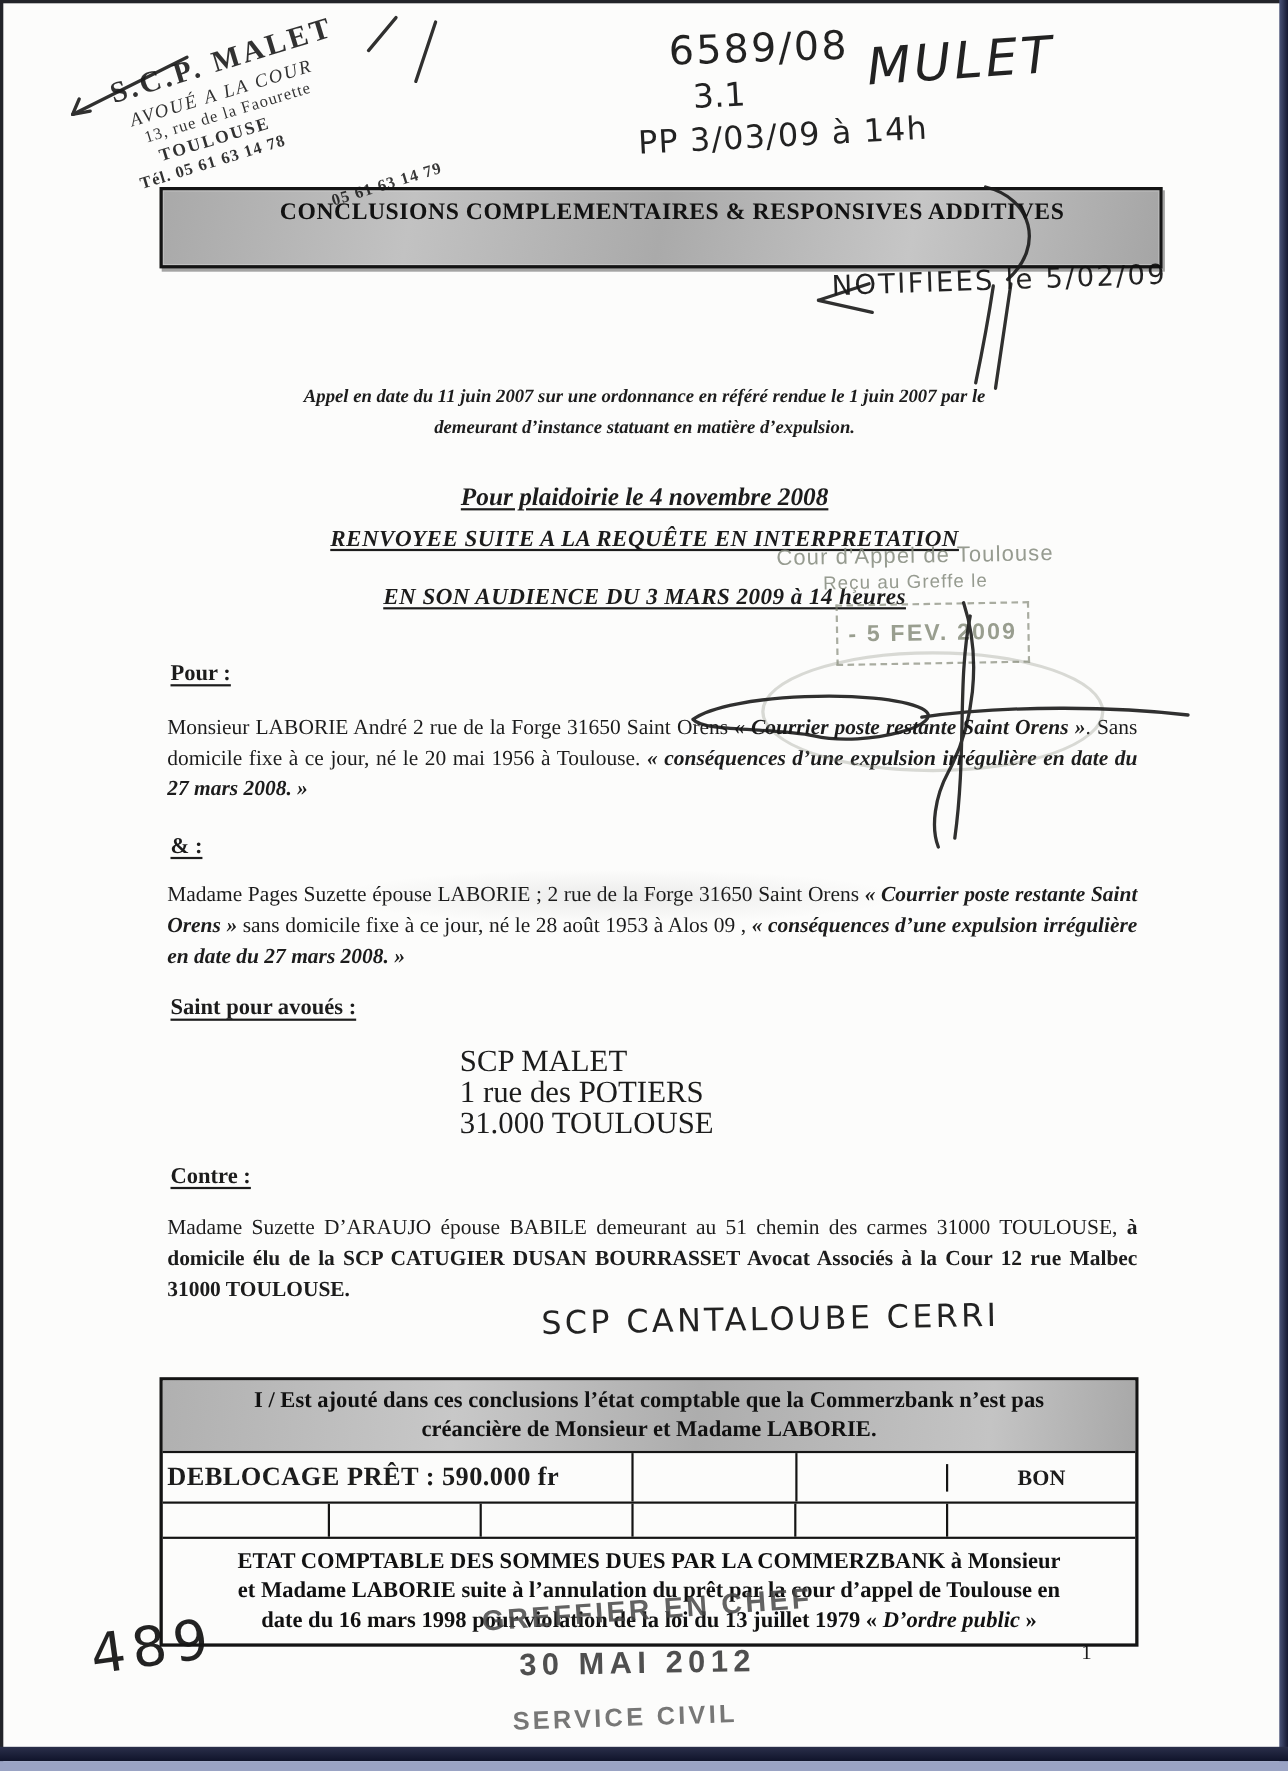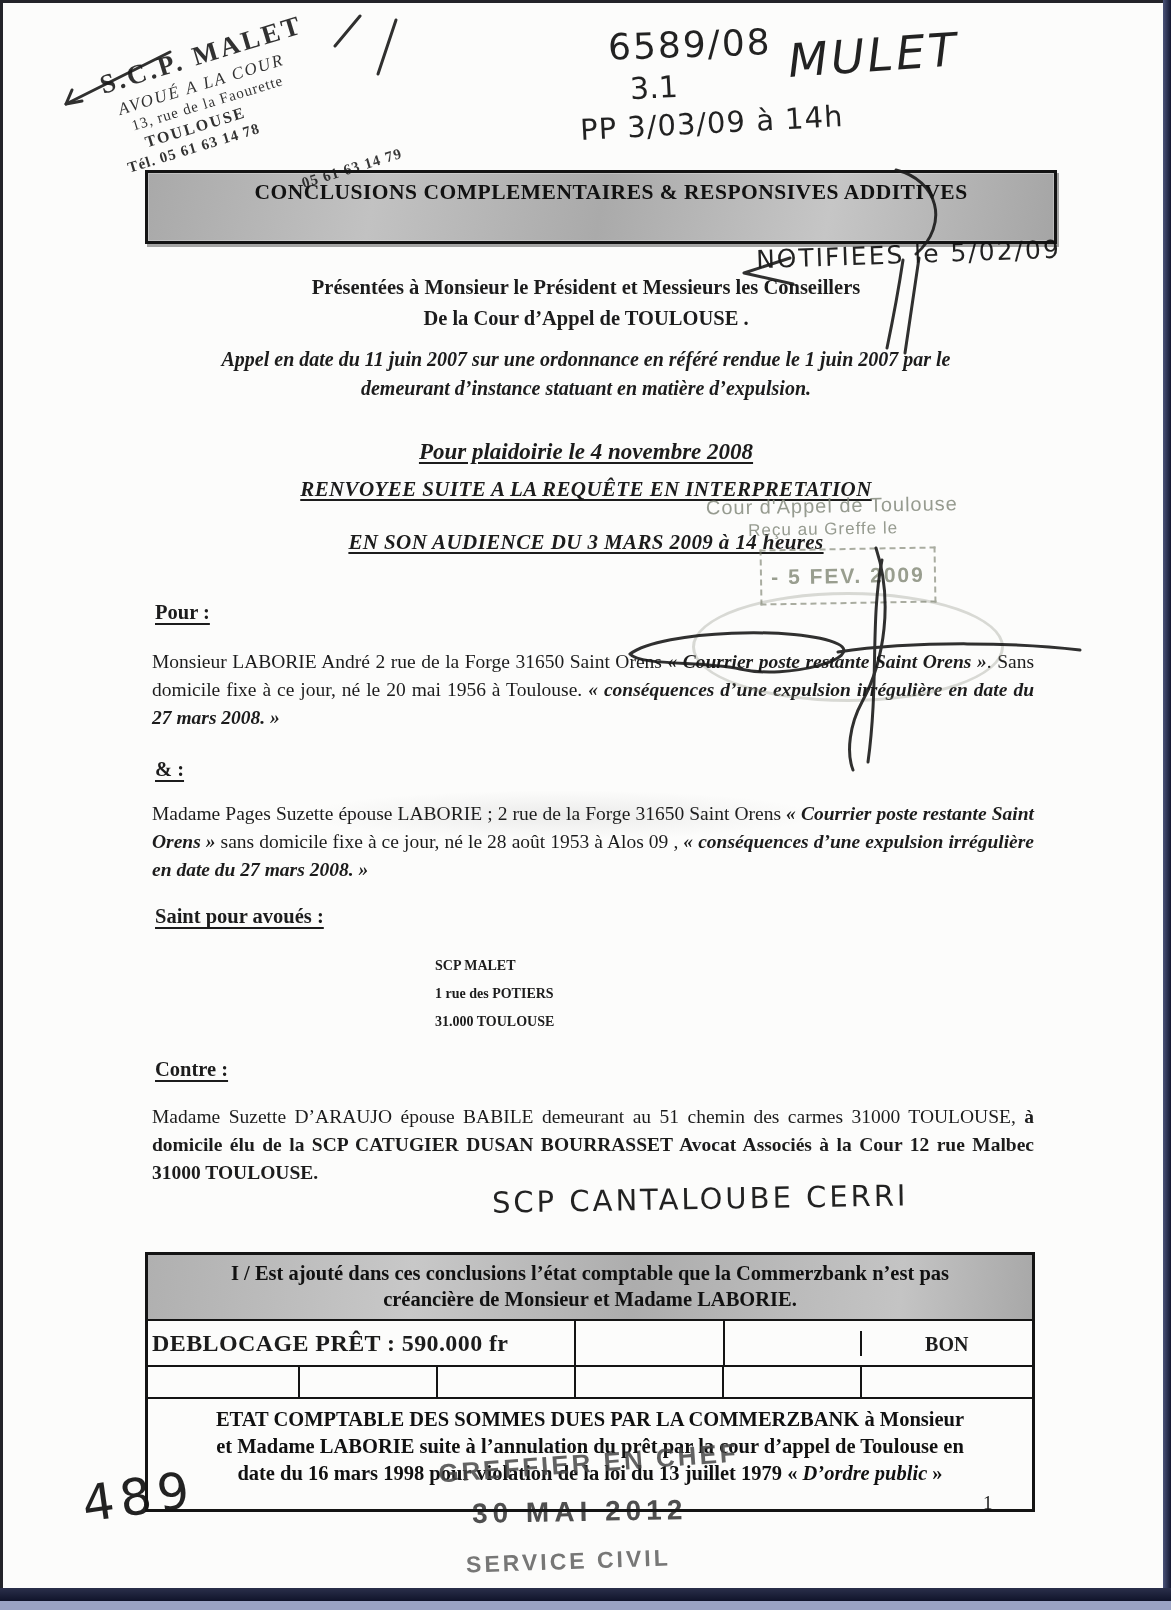--- a/index.html
+++ b/index.html
@@ -53,21 +53,21 @@
   
   .title-box{
     left:145px; top:170px; width:906px; height:62px;
     background:linear-gradient(100deg,#a9a9a9,#c2c2c2 25%,#aaaaaa 50%,#c6c6c6 75%,#a5a5a5);
     border:3px solid #141414; box-shadow:inset 0 0 0 1px rgba(255,255,255,.25), 2px 3px 0 rgba(0,0,0,.35);
     z-index:5; padding-top:6px;
   }
   .title-box div{font-size:21.5px;font-weight:700;letter-spacing:.5px;line-height:27px;text-align:center;color:#121212;padding-left:20px;}
 
   .addressed{left:146px;top:272px;width:880px;font-size:20.5px;font-weight:700;line-height:31px;}
-  .appeal{left:146px;top:345px;width:880px;font-size:20px;font-weight:700;font-style:italic;line-height:29px;}
+  .appeal{left:146px;top:345px;width:880px;font-size:17px;font-weight:700;font-style:italic;line-height:29px;}
   .plaidoirie{left:146px;top:439px;width:880px;font-size:23px;}
   .renvoyee{left:146px;top:477px;width:880px;font-size:21px;letter-spacing:.4px;}
   .audience{left:146px;top:530px;width:880px;font-size:21px;letter-spacing:.4px;}
 
   
   .greffe{left:706px;top:494px;width:300px;color:rgba(132,138,124,.85);transform:rotate(-1deg);font-family:"Liberation Sans",sans-serif;z-index:2;}
   .greffe-l1{font-size:20px;letter-spacing:1px;}
   .greffe-l2{font-size:17px;letter-spacing:1px;padding-left:42px;margin-top:2px;}
   .greffe-date{
     left:760px;top:548px;width:172px;height:52px;
@@ -86,41 +86,41 @@
   .h-amp{left:155px;top:758px;}
   .h-avoues{left:155px;top:905px;}
   .h-contre{left:155px;top:1058px;}
 
   .para{width:882px;font-size:19.5px;line-height:28px;text-align:justify;}
   .p1{left:152px;top:648px;}
   .p2{left:152px;top:800px;}
   .p3{left:152px;top:1103px;}
   .bolital{font-weight:700;font-style:italic;}
 
-  .address-block{left:418px;top:952px;font-size:14px;font-weight:700;line-height:28px;margin-left:17px;}
+  .address-block{left:418px;top:952px;font-size:28px;font-weight:400;line-height:28px;}
 
   
   .ctable{left:145px;top:1252px;width:884px;border:3px solid #141414;z-index:3;background:rgba(255,255,255,.0);}
   .trow{display:flex;border-top:2px solid #141414;}
   .trow:first-child{border-top:none;}
   .tcell{border-left:2px solid #141414;box-sizing:border-box;}
   .tcell:first-child{border-left:none;}
   .thead-row{
     background:linear-gradient(95deg,#b0b0b0,#c8c8c8 30%,#adadad 55%,#c4c4c4 85%,#a8a8a8);
     display:block; padding:5px 8px 7px;
   }
   .thead-row div{font-size:20.5px;font-weight:700;text-align:center;line-height:26px;color:#111;}
   .row-deblocage{height:44px;align-items:center;}
   .cell-deblocage{width:48.2%;font-size:24px;font-weight:700;padding-left:4px;letter-spacing:.4px;display:flex;align-items:center;}
   .cell-e1{width:16.8%;height:100%;}
   .cell-e2{width:15.5%;height:100%;}
   .cell-bon{width:19.5%;font-size:20px;font-weight:700;display:flex;align-items:flex-start;justify-content:center;padding-top:2px;}
   .row-empty{height:30px;}
   .re1{width:17%;}.re2{width:15.6%;}.re3{width:15.6%;}.re4{width:16.7%;}.re5{width:15.6%;}.re6{width:19.5%;}
-  .tfoot-row{display:block;padding:7px 10px 22px;}
+  .tfoot-row{display:block;padding:7px 10px 7px;}
   .tfoot-row div{font-size:20.5px;font-weight:700;text-align:center;line-height:27px;color:#111;}
 
   
   .greffier-stamp{left:438px;top:1448px;font-family:"Liberation Sans",sans-serif;font-size:26px;font-weight:700;color:rgba(70,70,70,.85);letter-spacing:3px;transform:rotate(-4deg);z-index:4;}
   .date-stamp{left:472px;top:1496px;font-family:"Liberation Sans",sans-serif;font-size:28px;font-weight:700;color:rgba(55,55,55,.88);letter-spacing:5px;transform:rotate(-1deg);}
   .service-stamp{left:466px;top:1548px;font-family:"Liberation Sans",sans-serif;font-size:23px;font-weight:700;color:rgba(85,85,85,.8);letter-spacing:3px;transform:rotate(-2deg);}
   .page-num{left:983px;top:1492px;font-size:19px;}
 
   .pen{position:absolute;left:0;top:0;width:1171px;height:1610px;pointer-events:none;z-index:8;}
 
@@ -149,24 +149,20 @@
   <div class="abs hand hw-sub">3.1</div>
   <div class="abs hand hw-name">MULET</div>
   <div class="abs hand hw-hearing">PP 3/03/09 à 14h</div>
 
   <div class="abs title-box">
     <div>CONCLUSIONS COMPLEMENTAIRES &amp; RESPONSIVES ADDITIVES</div>
   </div>
 
   <div class="abs hand hw-notified">NOTIFIEES le 5/02/09</div>
 
-  <div class="abs addressed center">
-    <div>Présentées à Monsieur le Président et Messieurs les Conseillers</div>
-    <div>De la Cour d’Appel de TOULOUSE .</div>
-  </div>
 
   <div class="abs appeal center">
     <div>Appel en date du 11 juin 2007  sur une ordonnance en référé rendue  le 1 juin 2007  par le</div>
     <div>demeurant d’instance statuant en matière d’expulsion.</div>
   </div>
 
   <div class="abs plaidoirie center">
     <span class="bolital under">Pour plaidoirie le 4 novembre 2008</span>
   </div>
   <div class="abs renvoyee center">

